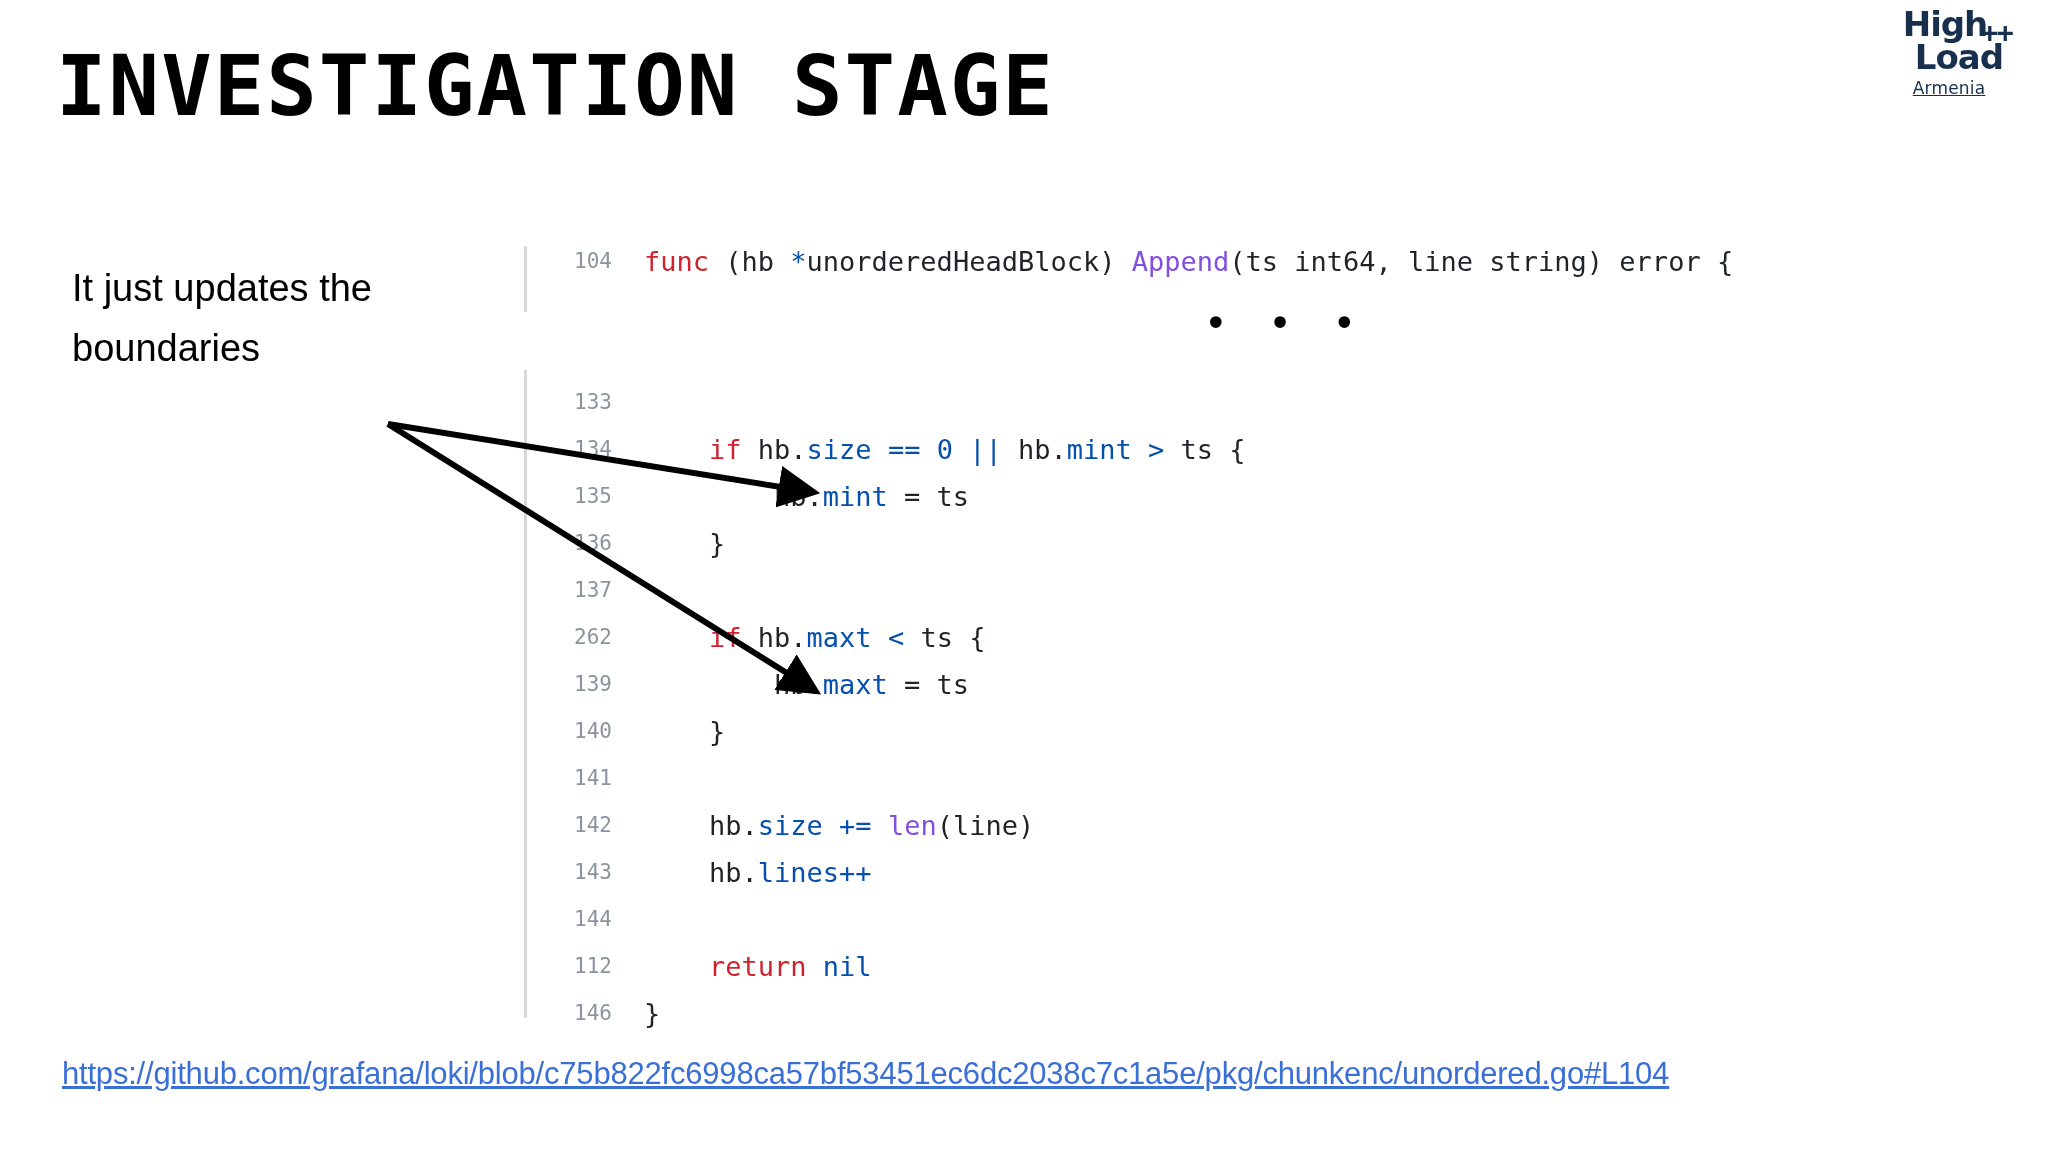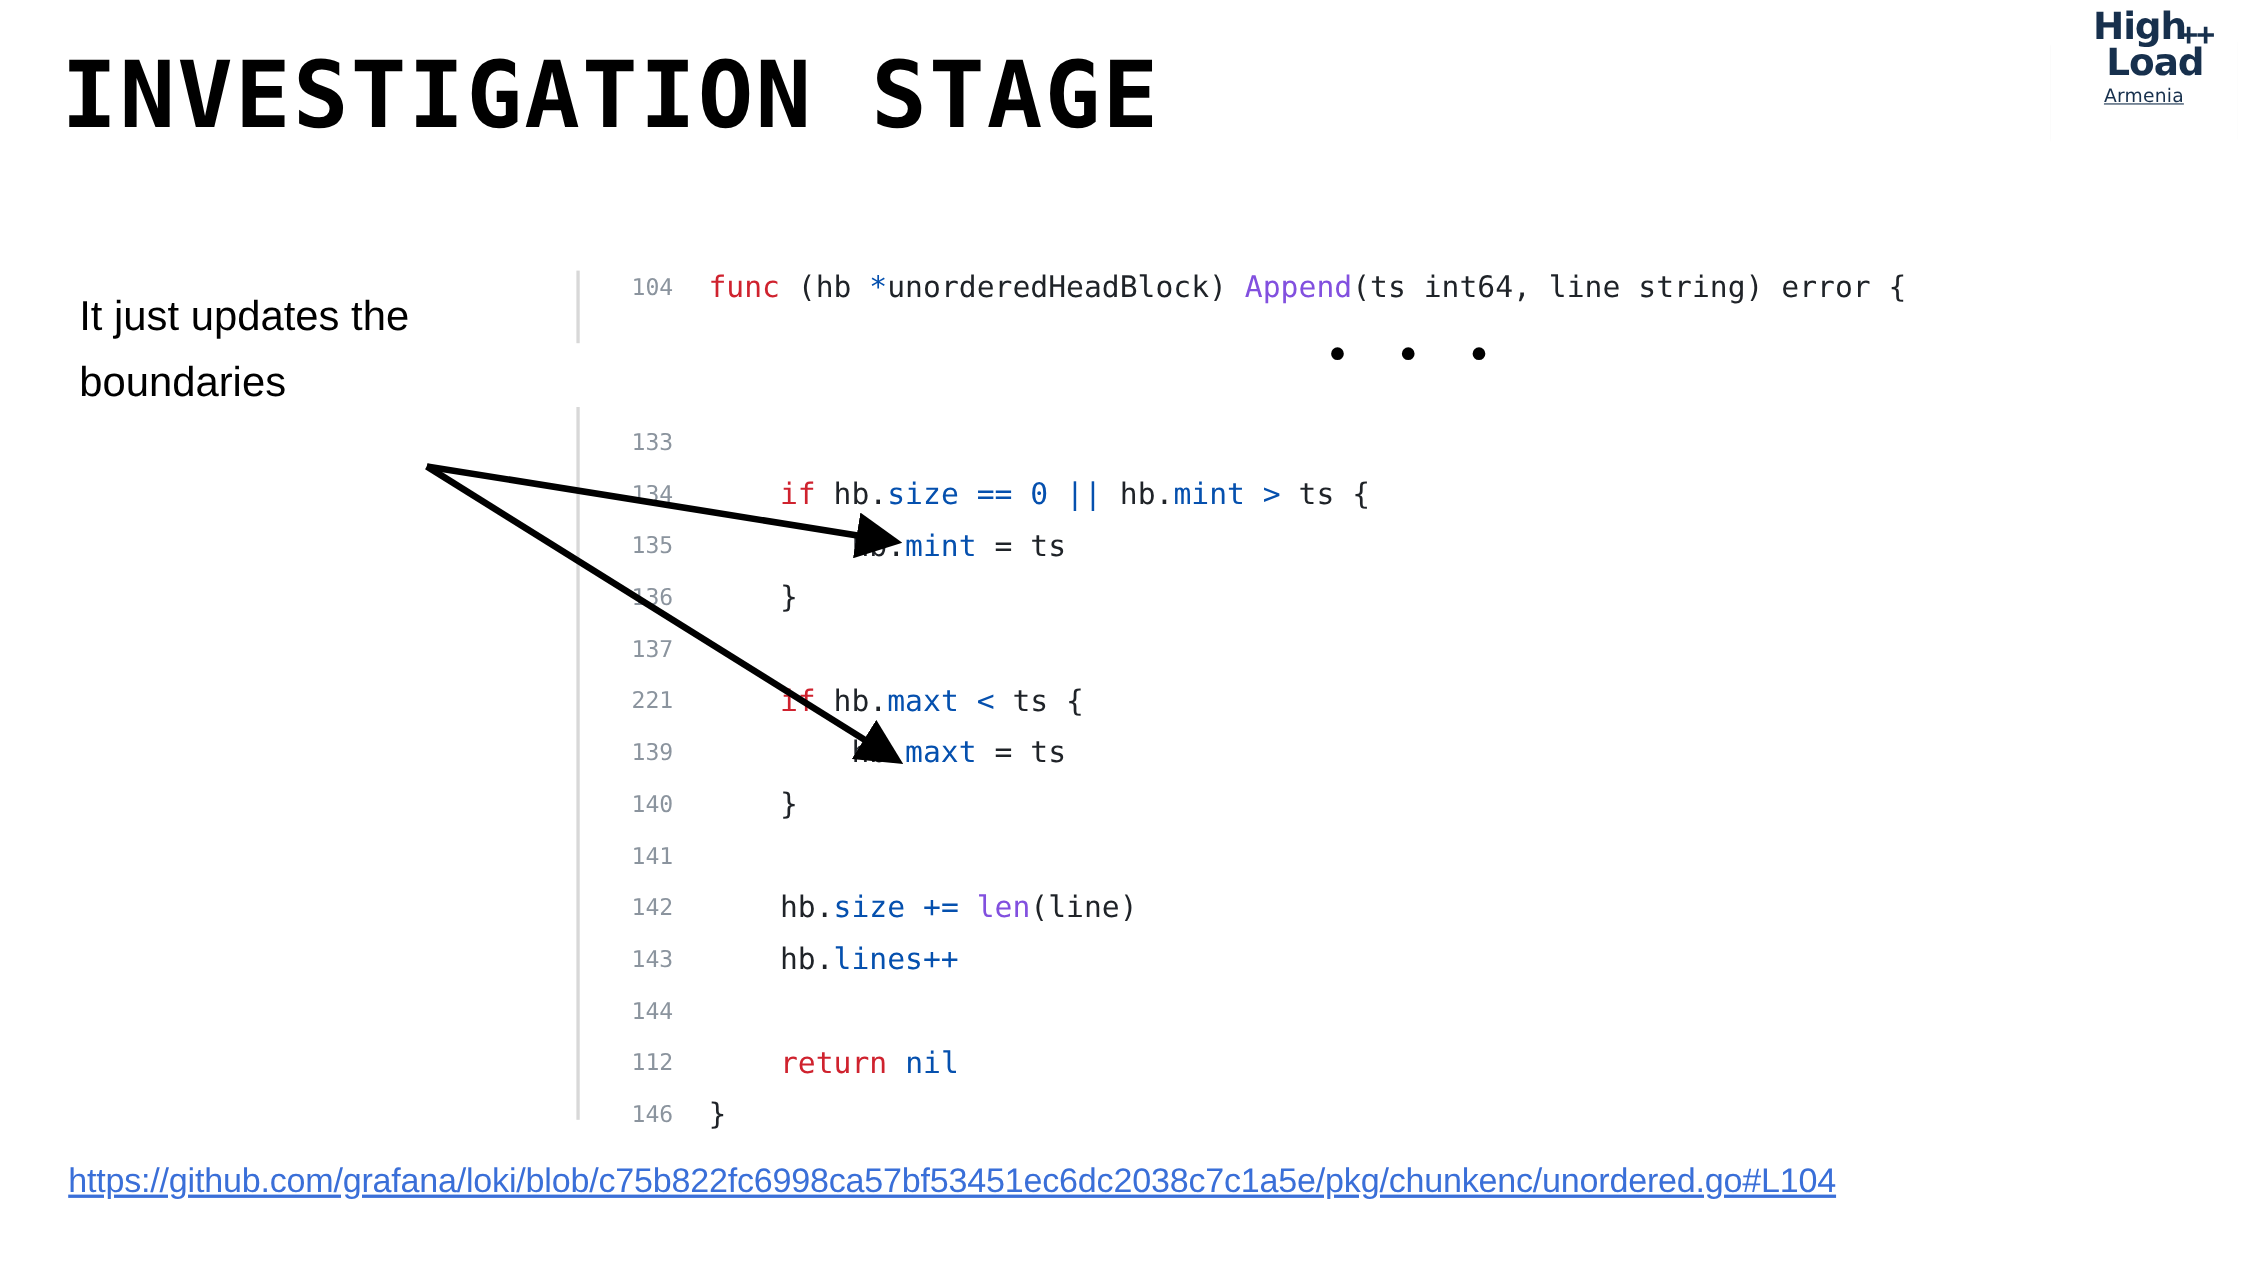--- a/index.html
+++ b/index.html
@@ -209,21 +209,21 @@
     <div id="code-lines">
         <div class="code-line"><span class="lnum">104</span><span class="ltext"><span class="tok-kw">func</span><span class="tok-txt"> (hb </span><span class="tok-id">*</span><span class="tok-txt">unorderedHeadBlock) </span><span class="tok-fn">Append</span><span class="tok-txt">(ts int64, line string) error {</span></span></div>
         <div class="ellipsis-row">
           <span class="dots">• • •</span>
         </div>
         <div class="code-line"><span class="lnum">133</span></div>
         <div class="code-line"><span class="lnum">134</span><span class="ltext"><span class="tok-txt">    </span><span class="tok-kw">if</span><span class="tok-txt"> hb.</span><span class="tok-id">size</span><span class="tok-txt"> </span><span class="tok-id">==</span><span class="tok-txt"> </span><span class="tok-id">0</span><span class="tok-txt"> </span><span class="tok-id">||</span><span class="tok-txt"> hb.</span><span class="tok-id">mint</span><span class="tok-txt"> </span><span class="tok-id">&gt;</span><span class="tok-txt"> ts {</span></span></div>
         <div class="code-line"><span class="lnum">135</span><span class="ltext"><span class="tok-txt">        hb.</span><span class="tok-id">mint</span><span class="tok-txt"> = ts</span></span></div>
         <div class="code-line"><span class="lnum">136</span><span class="ltext"><span class="tok-txt">    }</span></span></div>
         <div class="code-line"><span class="lnum">137</span><span class="ltext"><span class="tok-txt"></span></span></div>
-        <div class="code-line"><span class="lnum">221</span><span class="ltext"><span class="tok-txt">    </span><span class="tok-kw">if</span><span class="tok-txt"> hb.</span><span class="tok-id">maxt</span><span class="tok-txt"> </span><span class="tok-id">&lt;</span><span class="tok-txt"> ts {</span></span></div>
+        <div class="code-line"><span class="lnum">262</span><span class="ltext"><span class="tok-txt">    </span><span class="tok-kw">if</span><span class="tok-txt"> hb.</span><span class="tok-id">maxt</span><span class="tok-txt"> </span><span class="tok-id">&lt;</span><span class="tok-txt"> ts {</span></span></div>
         <div class="code-line"><span class="lnum">139</span><span class="ltext"><span class="tok-txt">        hb.</span><span class="tok-id">maxt</span><span class="tok-txt"> = ts</span></span></div>
         <div class="code-line"><span class="lnum">140</span><span class="ltext"><span class="tok-txt">    }</span></span></div>
         <div class="code-line"><span class="lnum">141</span><span class="ltext"><span class="tok-txt"></span></span></div>
         <div class="code-line"><span class="lnum">142</span><span class="ltext"><span class="tok-txt">    hb.</span><span class="tok-id">size</span><span class="tok-txt"> </span><span class="tok-id">+=</span><span class="tok-txt"> </span><span class="tok-fn">len</span><span class="tok-txt">(line)</span></span></div>
         <div class="code-line"><span class="lnum">143</span><span class="ltext"><span class="tok-txt">    hb.</span><span class="tok-id">lines</span><span class="tok-id">++</span></span></div>
         <div class="code-line"><span class="lnum">144</span><span class="ltext"><span class="tok-txt"></span></span></div>
         <div class="code-line"><span class="lnum">112</span><span class="ltext"><span class="tok-txt">    </span><span class="tok-kw">return</span><span class="tok-txt"> </span><span class="tok-id">nil</span></span></div>
         <div class="code-line"><span class="lnum">146</span><span class="ltext"><span class="tok-txt">}</span></span></div>
       </div>
   </div>

